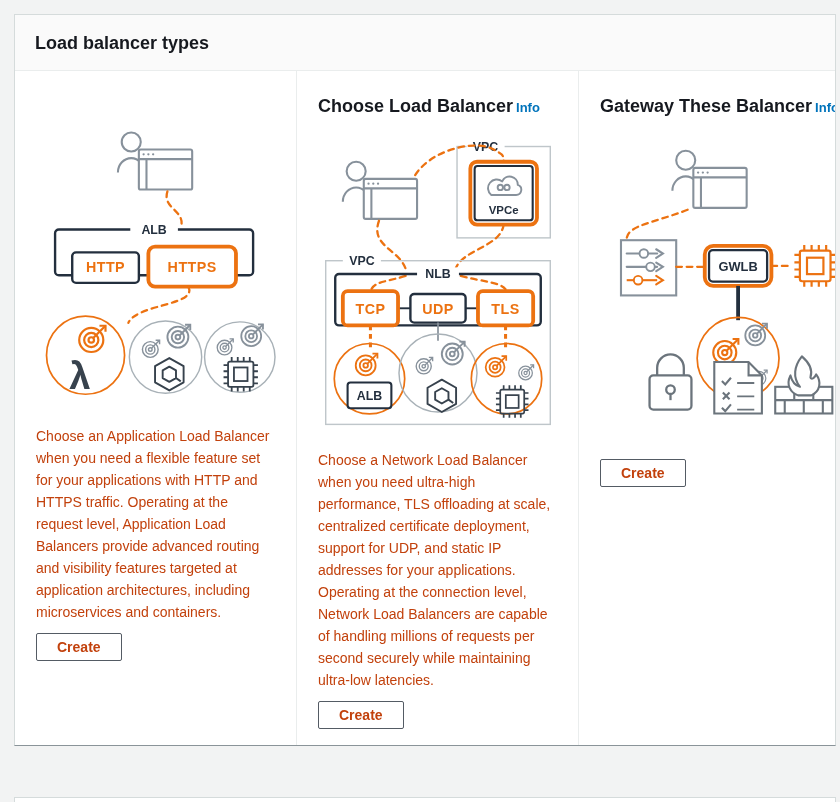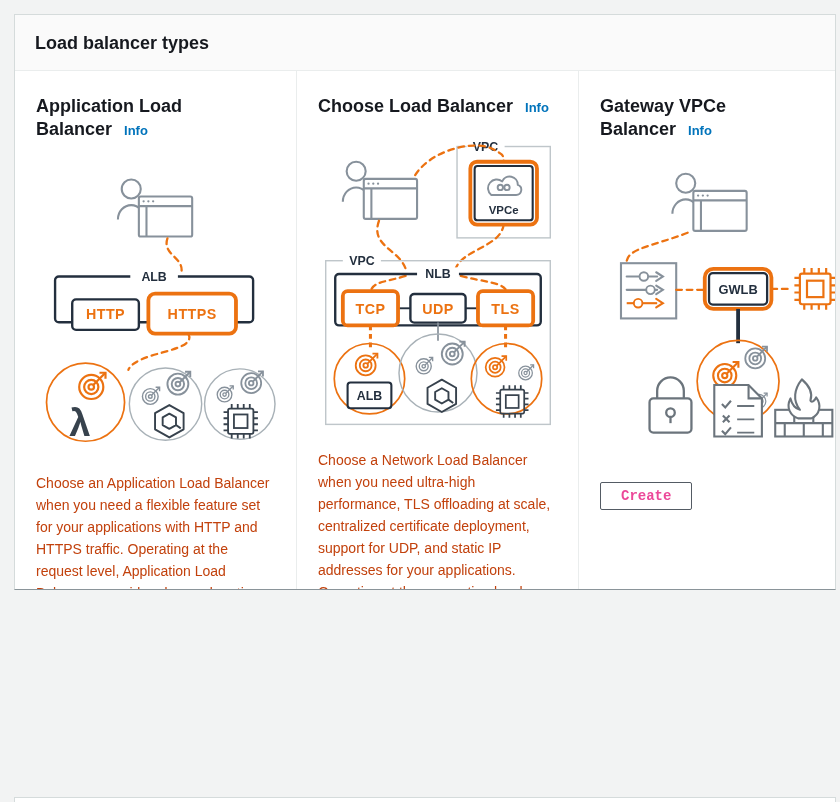--- a/index.html
+++ b/index.html
@@ -3,41 +3,41 @@
 <meta charset="utf-8">
 <style>
   html,body{margin:0;padding:0;}
   body{
     width:840px;height:802px;position:relative;overflow:hidden;
     background:#f2f3f3;
     font-family:"Liberation Sans",sans-serif;
     -webkit-font-smoothing:antialiased;
   }
   .panel{
-    position:absolute;left:14px;top:14px;width:822px;height:576px;
+    position:absolute;left:14px;top:14px;width:822px;height:732px;
     box-sizing:border-box;background:#fff;
     border:1px solid #d5dbdb;border-bottom:1px solid #8a9499;
     overflow:hidden;
   }
   .panel-header{
     background:#fafafa;border-bottom:1px solid #eaeded;
     height:56px;box-sizing:border-box;padding:16px 20px;
   }
   .panel-title{font-size:18px;font-weight:700;color:#16191f;line-height:24px;}
   .cards{display:grid;grid-template-columns:1fr 1fr 1fr;height:719px;}
   .card{box-sizing:border-box;padding:24px 20px 0 21px;}
   .card + .card{border-left:1px solid #eaeded;}
   .card-title{font-size:18px;font-weight:700;color:#16191f;line-height:23px;margin:0;}
-  .info-link{font-size:13px;font-weight:700;color:#0073bb;margin-left:12px;cursor:pointer;text-decoration:none;}
+  .info-link{font-size:13px;font-weight:700;color:#0073bb;margin-left:3px;cursor:pointer;text-decoration:none;}
   .diagram{height:330px;display:flex;align-items:center;justify-content:center;}
   .desc{font-size:14px;line-height:22px;color:#c2410c;margin:0;}
   .create-btn{
     margin-top:10px;background:#fff;border:1px solid #545b64;border-radius:2px;
-    color:#ec4899;font-weight:700;font-size:14px;line-height:18px;
-    padding:4px 20px;font-family:Liberation Mono, monospace;cursor:pointer;
+    color:#c2410c;font-weight:700;font-size:14px;line-height:18px;
+    padding:4px 20px;font-family:Liberation Sans, sans-serif;cursor:pointer;
   }
   .next-panel{
     position:absolute;left:14px;top:797px;width:822px;height:6px;
     box-sizing:border-box;background:#fff;border:1px solid #d5dbdb;border-bottom:none;
   }
   
   svg text{font-family:"Liberation Sans",sans-serif;}
   .dash{fill:none;stroke:#ec7211;stroke-width:2.4;stroke-dasharray:6 5;stroke-linecap:round;}
   .dashv{fill:none;stroke:#ec7211;stroke-width:3.2;stroke-dasharray:5 4;stroke-linecap:butt;}
   .dkbox{fill:#fff;stroke:#232f3e;stroke-width:2.5;stroke-linejoin:round;}
@@ -97,21 +97,20 @@
 </svg>
 
 <div class="panel">
   <div class="panel-header">
     <span class="panel-title">Load balancer types</span>
   </div>
 
   <div class="cards">
 
     <div class="card">
-      <h3 class="card-title"><span>Application Load Balancer</span><a class="info-link">Info</a></h3>
 
       <div class="diagram">
         <svg viewBox="0 0 252 292" width="240" height="278">
           <use href="#def-person" transform="translate(86,12)"></use>
           <path class="dash" d="M138,74 C132,92 158,94 152,112"></path>
           <rect class="dkframe" x="20" y="114" width="208" height="48" rx="4"></rect>
           <rect class="lblbg" x="99" y="106" width="50" height="15"></rect>
           <text class="lbl" x="124" y="118.5">ALB</text>
           <rect class="dkbox" x="38" y="138" width="70" height="32" rx="4"></rect>
           <text class="olbl" x="73" y="159">HTTP</text>
@@ -188,21 +187,21 @@
           <use href="#def-target" transform="translate(218,248) scale(0.65)" style="color:#87919b"></use>
           <use href="#def-chip" transform="translate(204,278) scale(0.9)" style="color:#37424d"></use>
         </svg>
       </div>
 
       <p class="desc">Choose a Network Load Balancer when you need ultra-high performance, TLS offloading at scale, centralized certificate deployment, support for UDP, and static IP addresses for your applications. Operating at the connection level, Network Load Balancers are capable of handling millions of requests per second securely while maintaining ultra-low latencies.</p>
       <button class="create-btn">Create</button>
     </div>
 
     <div class="card">
-      <h3 class="card-title"><span>Gateway VPCe Balancer</span><a class="info-link">Info</a></h3>
+      <h3 class="card-title"><span>Gateway These Balancer</span><a class="info-link">Info</a></h3>
 
       <div class="diagram">
         <svg viewBox="0 0 252 292" width="240" height="278">
           <use href="#def-person" transform="translate(76,6)"></use>
           <path class="dash" d="M92,68 C56,82 30,84 28,98"></path>
 
           <g>
             <rect x="22" y="100" width="58" height="58" fill="#fff" stroke="#87919b" stroke-width="2.2"></rect>
             <path class="gline" d="M28,114 H60"></path>
               <circle cx="46" cy="114" r="4.5" fill="#fff" stroke="#87919b" stroke-width="2"></circle>

